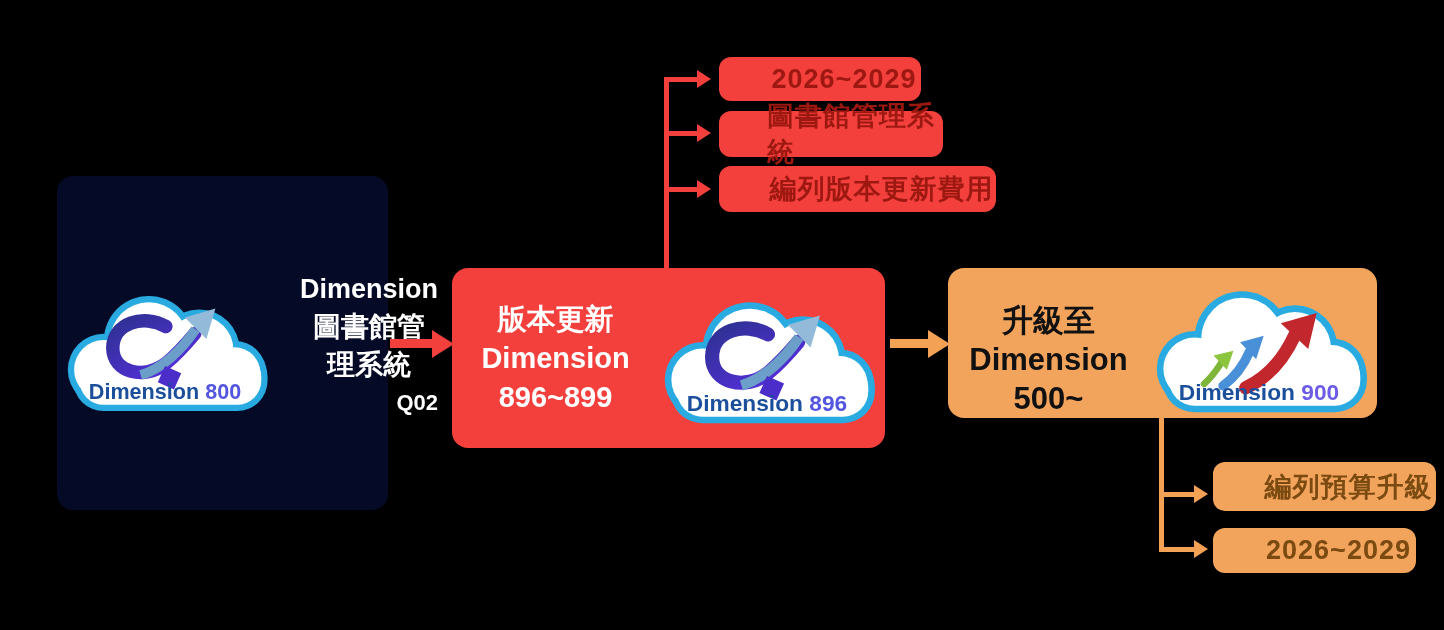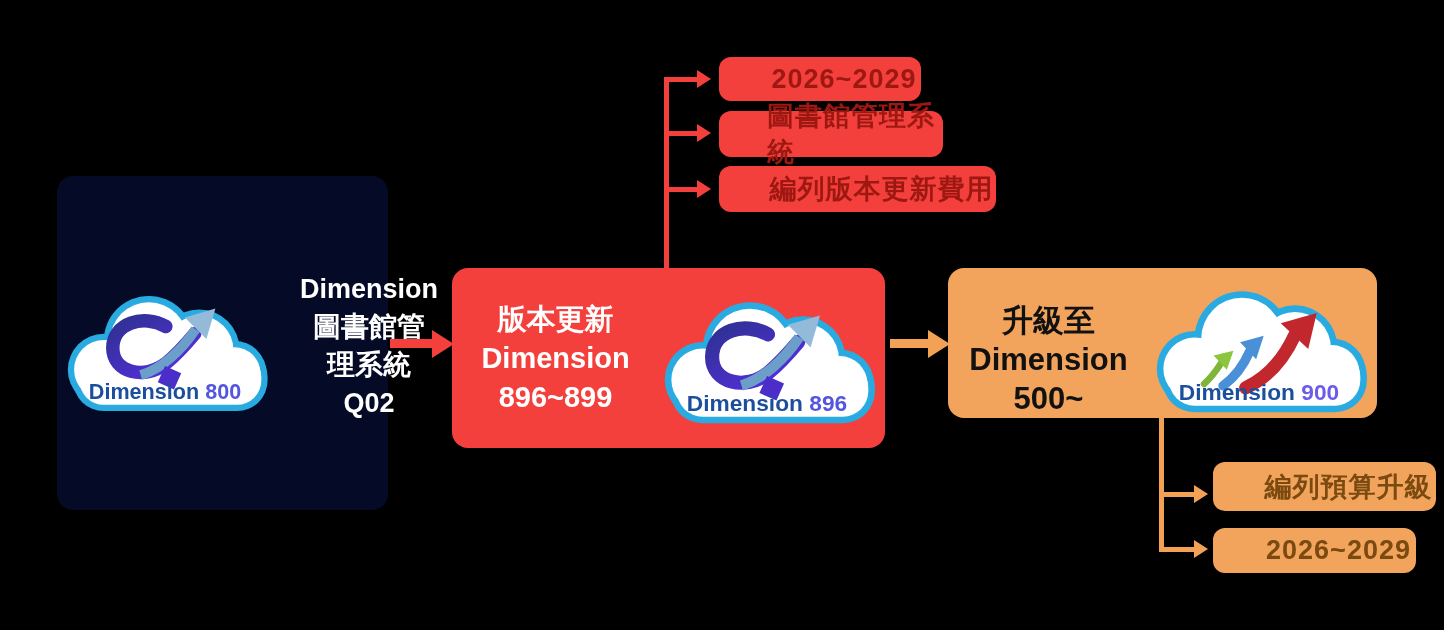--- a/index.html
+++ b/index.html
@@ -76,21 +76,21 @@
         <path d="M121 50 C 96 36, 62 46, 62 74 C 62 101, 97 110, 121 91 C 133 81, 143 70, 153 58" fill="none" stroke="url(#lg1)" stroke-width="15" stroke-linecap="round"></path>
         <path d="M93 104 C 116 97, 138 77, 154 53" fill="none" stroke="#6b9ec8" stroke-width="11"></path>
         <polygon points="142,40 176,30 166,64" fill="#93bbd9"></polygon>
         <polygon points="120,94 138,102 130,120 112,112" fill="#4b2ec9"></polygon>
       </g>
       <text class="logo-text" x="120" y="131" text-anchor="middle" font-size="24" fill="#1b4f9c"><tspan>Dimension</tspan><tspan> </tspan><tspan fill="#5456e0">800</tspan></text>
     </svg>
     <div class="navy-lines">
       <div style="font-size:27px;">Dimension</div>
       <div>圖書館管理系統</div>
-      <div style="font-size:27px;">Q02</div>
+      <div style="font-size:22px;text-align:right;">Q02</div>
     </div>
   </div>
 
   <div class="line red" style="left:390px;top:339px;width:44px;height:9px;"></div>
   <div class="bighead red" style="left:432px;top:330px;"></div>
 
   <div class="box red-box">
     <div class="box-text">
       <div>版本更新</div>
       <div>Dimension</div>

